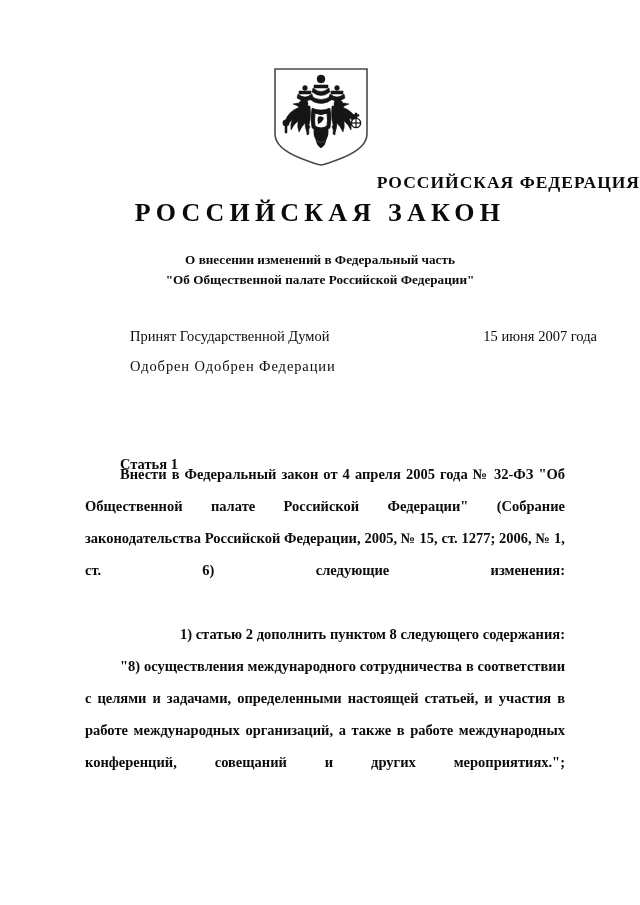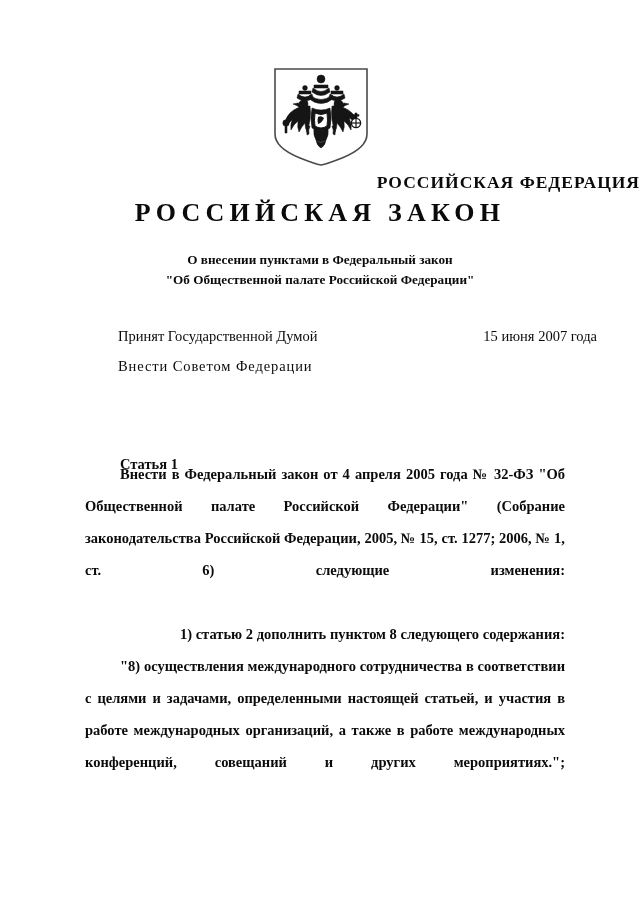--- a/index.html
+++ b/index.html
@@ -82,21 +82,21 @@
     width: 640px;
   }
   .adopt-row {
     position: relative;
     height: 30px;
     font-size: 14.5px;
     line-height: 20px;
   }
   .adopt-left {
     position: absolute;
-    left: 118px;
+    left: 130px;
     top: 0;
     white-space: nowrap;
   }
   .adopt-right {
     position: absolute;
     right: 43px;
     top: 0;
     white-space: nowrap;
   }
   .adopt-row.spaced .adopt-left,
@@ -201,31 +201,31 @@
         <path d="M62 60 q2 5 1 9 l-2 -1 q1 -4 -1 -8 Z"></path>
       </g>
     </svg>
   </div>
 
   <div class="country-line">РОССИЙСКАЯ ФЕДЕРАЦИЯ</div>
 
   <div class="law-line">РОССИЙСКАЯ ЗАКОН</div>
 
   <div class="subtitle">
-    <div>О внесении пунктами в Федеральный закон</div>
+    <div>О внесении изменений в Федеральный часть</div>
     <div>"Об Общественной палате Российской Федерации"</div>
   </div>
 
   <div class="adoption">
     <div class="adopt-row">
       <span class="adopt-left">Принят Государственной Думой</span>
       <span class="adopt-right">15 июня 2007 года</span>
     </div>
     <div class="adopt-row spaced">
-      <span class="adopt-left">Внести Советом Федерации</span>
+      <span class="adopt-left">Одобрен Одобрен Федерации</span>
     </div>
   </div>
 
   <div class="article-head">Статья 1</div>
 
   <div class="body-block">
     <p>Внести в Федеральный закон от 4 апреля 2005 года № 32-ФЗ "Об Общественной палате Российской Федерации" (Собрание законодательства Российской Федерации, 2005, № 15, ст. 1277; 2006, № 1, ст. 6) следующие изменения:</p>
     <p class="nojust">1) статью 2 дополнить пунктом 8 следующего содержания:</p>
     <p>"8) осуществления международного сотрудничества в соответствии с целями и задачами, определенными настоящей статьей, и участия в работе международных организаций, а также в работе международных конференций, совещаний и других мероприятиях.";</p>
   </div>

